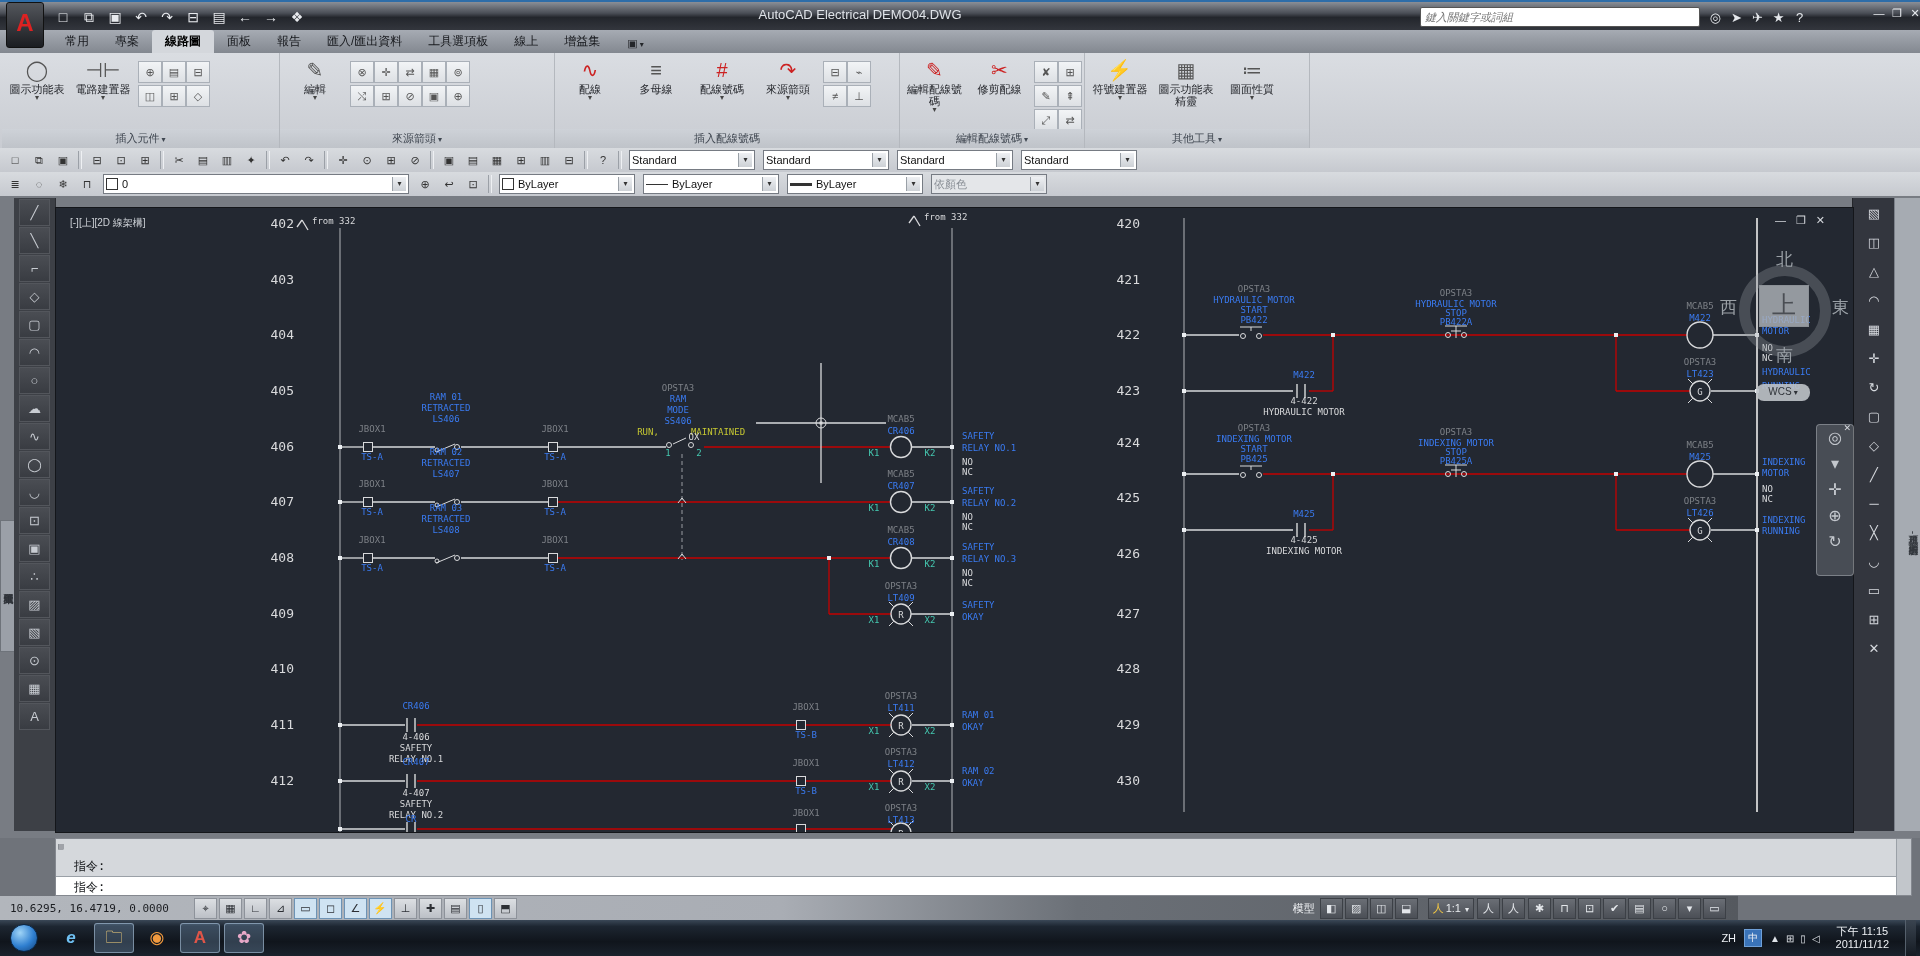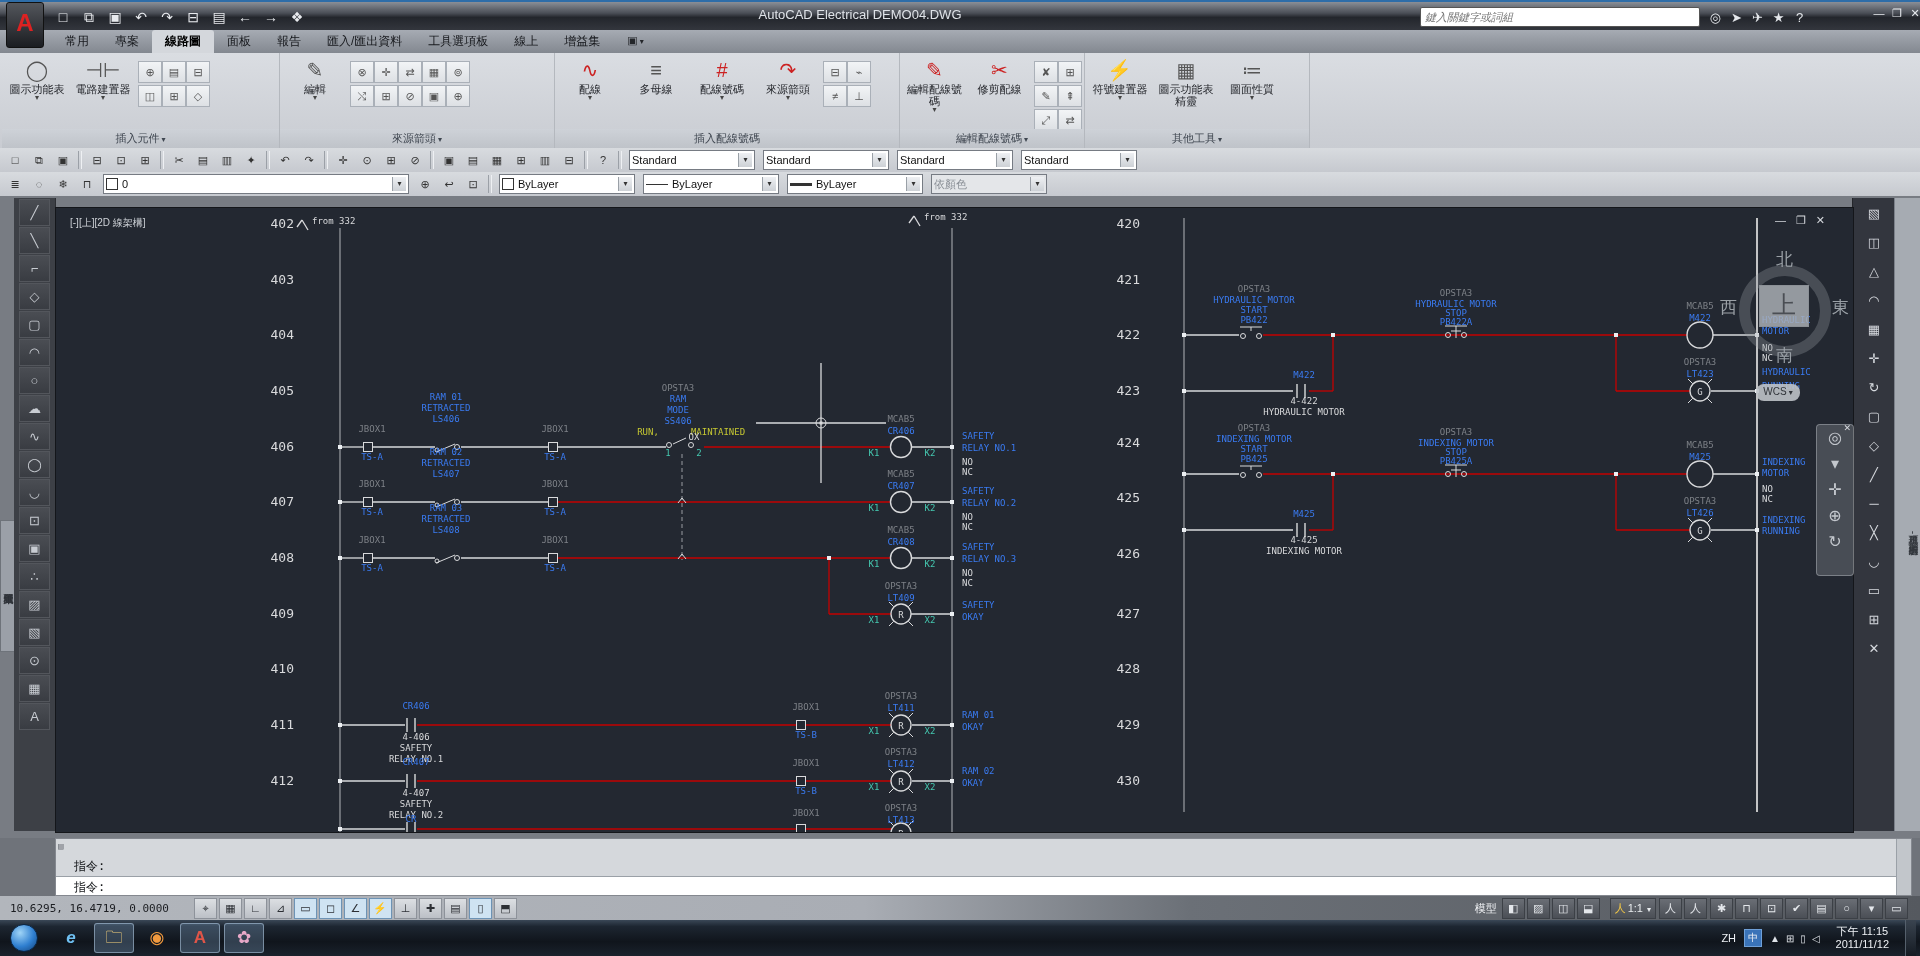--- a/index.html
+++ b/index.html
@@ -21,21 +21,21 @@
   #title{left:620px;top:5px;width:480px;text-align:center;color:#dfe3e8;font-size:13px;}
   #infocenter{left:1400px;top:3px;height:24px;display:flex;align-items:center;gap:6px;margin-left:20px;}
   #ic-search{width:270px;height:18px;font-size:11px;font-style:italic;color:#777;
     border:1px solid #555;border-radius:2px;padding:0 4px;background:#fff;}
   #infocenter .tile{color:#e5e8ec;font-size:13px;width:19px;text-align:center;}
   #winbtns{left:1872px;top:4px;display:flex;gap:4px;}
   #winbtns span{width:14px;height:14px;color:#e8ebef;font-size:11px;line-height:14px;text-align:center;}
 
   
   #tabrow{left:0;top:30px;width:1920px;height:23px;
-    background:linear-gradient(#a6abb3,#838890);display:flex;align-items:center;padding-left:52px;box-sizing:border-box;}
+    background:linear-gradient(#a6abb3,#838890);display:flex;align-items:flex-end;padding-left:52px;box-sizing:border-box;}
   .tab{padding:3px 13px 3px;font-size:12px;color:#16181c;}
   .tab.active{background:#d4d7dc;border-radius:3px 3px 0 0;font-weight:bold;color:#000;}
   #paneltoggle{margin-left:14px;font-size:11px;color:#24262a;padding-bottom:3px;}
 
   
   #ribbon{left:0;top:53px;width:1920px;height:95px;background:linear-gradient(#dadde2,#c9ccd2);}
   .rpanel{position:absolute;top:0;height:95px;border-right:1px solid #b4b8be;box-sizing:border-box;}
   .rbody{position:absolute;left:0;right:0;top:2px;height:72px;display:flex;align-items:flex-start;padding:2px 4px;gap:4px;}
   .rtitle{position:absolute;left:0;right:0;bottom:0;height:19px;background:linear-gradient(#ced2d8,#bfc3c9);
     font-size:11px;color:#3f4650;text-align:center;line-height:18px;}
@@ -77,38 +77,38 @@
   
   #canvas{left:55px;top:207px;width:1797px;height:624px;background:#232831;border:1px solid #14161a;box-sizing:content-box;}
   #viewport-label{left:14px;top:8px;color:#cfd3d8;font-size:10px;z-index:5;}
   #dwgbtns{right:28px;top:6px;color:#d5d8dd;font-size:11px;display:flex;gap:10px;z-index:5;}
   svg text{font-family:"DejaVu Sans Mono",monospace;}
   .vc{color:#9aa0a6;font-size:17px;z-index:6;}
   #vc-ring{left:1683px;top:57px;width:92px;height:92px;border-radius:50%;
     border:11px solid rgba(150,155,162,0.33);box-sizing:border-box;z-index:5;}
   #vc-cube{left:1703px;top:77px;width:48px;height:40px;background:rgba(173,178,184,0.82);
     border:1px solid #8b9096;color:#4a4e54;font-size:24px;text-align:center;line-height:38px;z-index:6;}
-  #vc-wcs{left:1700px;top:176px;width:44px;height:17px;background:rgba(190,194,200,0.9);border-radius:8px;
+  #vc-wcs{left:1700px;top:176px;width:54px;height:17px;background:rgba(190,194,200,0.9);border-radius:8px;
     color:#2f3338;font-size:10px;text-align:center;line-height:16px;z-index:6;}
   #navbar{left:1760px;top:216px;width:36px;height:150px;background:rgba(205,209,214,0.22);
     border:1px solid rgba(220,224,228,0.35);border-radius:4px;z-index:6;color:#c3c7cd;text-align:center;}
   #navbar .tile{display:block;font-size:16px;line-height:26px;}
   #navbar .x{position:absolute;top:-2px;right:2px;font-size:9px;color:#d8dbe0;}
 
   
   #cmdwin{left:55px;top:838px;width:1857px;height:58px;background:#d5d8dc;border:1px solid #84888f;box-sizing:border-box;
     font-family:"DejaVu Sans Mono",monospace;font-size:12px;color:#141619;}
   #cmdhist{padding:3px 6px 0 18px;line-height:16px;white-space:pre;}
   #cmdinput{position:absolute;left:0;right:14px;bottom:0;height:19px;background:#fff;
     border-top:1px solid #9aa0a7;padding:2px 6px 0 18px;box-sizing:border-box;}
   #cmdgrip{position:absolute;left:2px;top:2px;color:#6f747b;font-size:9px;}
   #cmdscroll{position:absolute;right:0;top:0;bottom:0;width:14px;background:#c2c6cb;border-left:1px solid #9aa0a7;}
 
   
-  #statusbar{left:0;top:896px;width:1920px;height:24px;
+  #statusbar{left:0;top:896px;width:1738px;height:24px;
     background:linear-gradient(to right,#b2b6bc 0%,#a9adb4 45%,#6b7077 62%,#55595f 100%);
     display:flex;align-items:center;font-size:11px;}
   #coords{color:#1b1d21;font-family:"DejaVu Sans Mono",monospace;font-size:11px;padding:0 14px 0 10px;width:170px;}
   #stoggles{display:flex;gap:2px;}
   #stoggles .tile{width:21px;height:19px;text-align:center;line-height:19px;font-size:11px;color:#2c2f34;
     border:1px solid #8d929a;background:linear-gradient(#dcdfe3,#bcc0c6);}
   #stoggles .tile.pressed{background:#cfe3f2;border-color:#6d93b5;}
   #statusright{margin-left:auto;display:flex;align-items:center;gap:3px;padding-right:12px;color:#e8ebef;}
   #statusright .tile{width:21px;height:19px;text-align:center;line-height:19px;font-size:11px;color:#e4e7eb;
     border:1px solid #3c4046;background:linear-gradient(#6a6e75,#4b4f56);}

